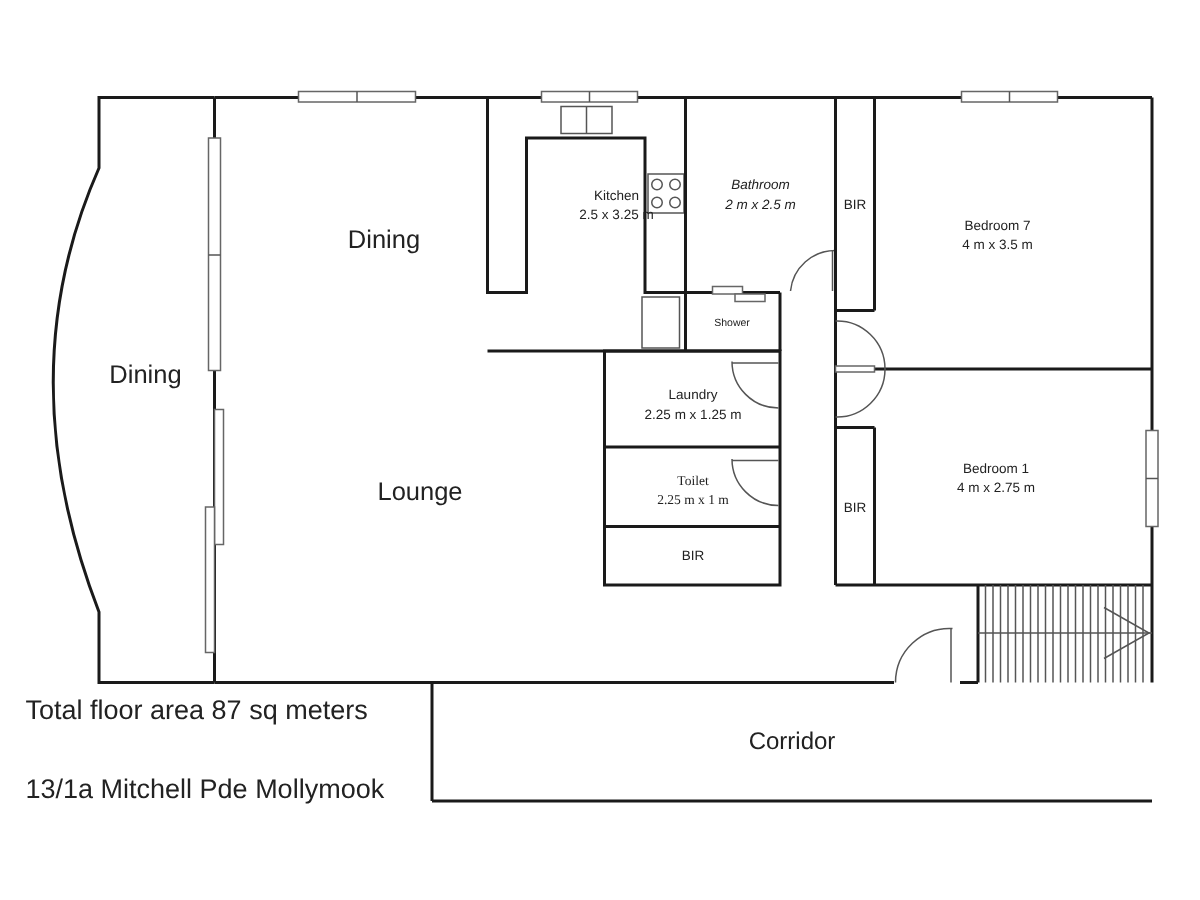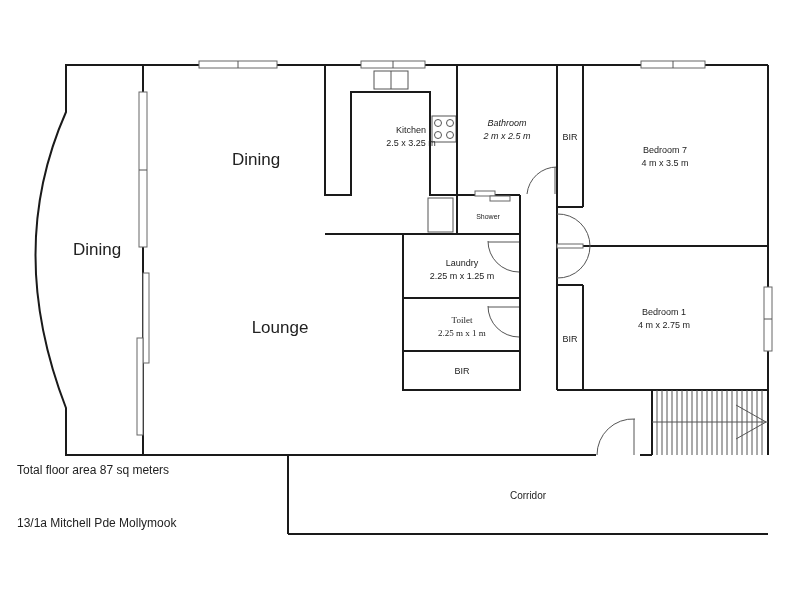--- a/index.html
+++ b/index.html
@@ -6,21 +6,21 @@
   body{width:800px;height:600px;overflow:hidden;position:relative;font-family:"Liberation Sans",sans-serif;}
   svg{position:absolute;left:0;top:0;}
   .wall{stroke:#1a1a1a;stroke-width:2;fill:none;}
   .thin{stroke:#555;stroke-width:1;fill:none;}
   .win{stroke:#666;stroke-width:1;fill:#fff;}
   .door{stroke:#555;stroke-width:1;fill:none;}
   .lbl{position:absolute;color:#222;text-align:center;white-space:nowrap;transform:translate(-50%,-50%);}
   .big{font-size:17px;}
   .sm{font-size:9px;line-height:13px;}
   .xs{font-size:7px;}
-  .note{position:absolute;font-size:12px;color:#222;white-space:nowrap;}
+  .note{position:absolute;font-size:18px;color:#222;white-space:nowrap;}
 </style>
 </head>
 <body>
 
 <svg width="800" height="600" viewBox="0 0 800 600">
 
   <g>
     <path class="wall" d="M143,65 L66,65 L66,112 Q5,250 66,408 L66,455 L143,455"></path>
   </g>
 
@@ -158,16 +158,16 @@
 <div class="lbl sm" style="left:570px;top:137px;">BIR</div>
 <div class="lbl sm" style="left:570px;top:339px;">BIR</div>
 <div class="lbl sm" style="left:665px;top:157px;">
   <div>Bedroom 7</div>
   <div>4 m x 3.5 m</div>
 </div>
 <div class="lbl sm" style="left:664px;top:319px;">
   <div>Bedroom 1</div>
   <div>4 m x 2.75 m</div>
 </div>
-<div class="lbl" style="left:528px;top:495px;font-size:10px;">Corridor</div>
+<div class="lbl" style="left:528px;top:495px;font-size:16px;">Corridor</div>
 
 <div class="note" style="left:17px;top:463px;">Total floor area 87 sq meters</div>
 <div class="note" style="left:17px;top:516px;">13/1a Mitchell Pde Mollymook</div>
 
 </body></html>

